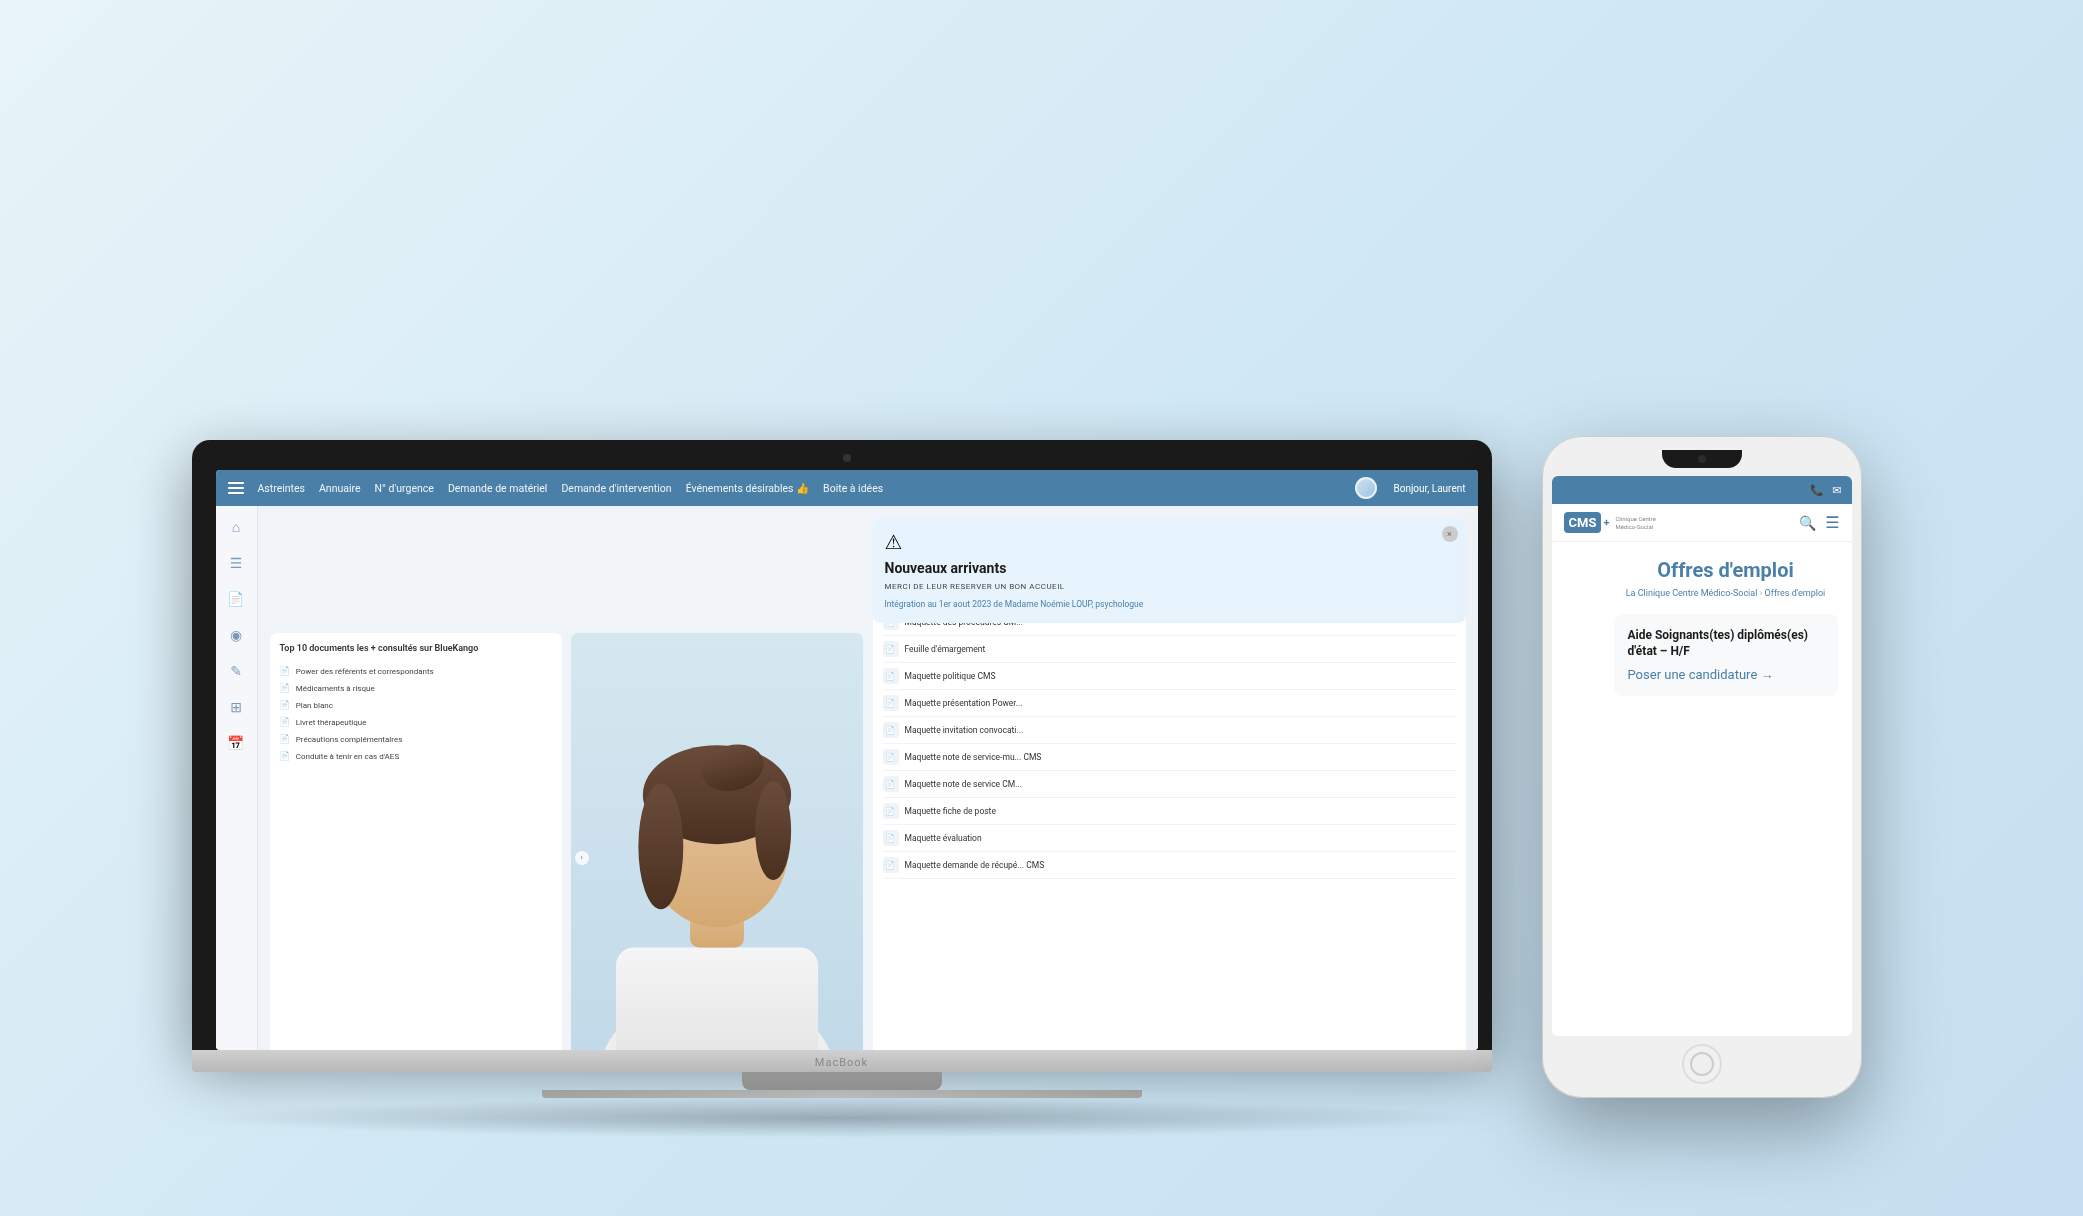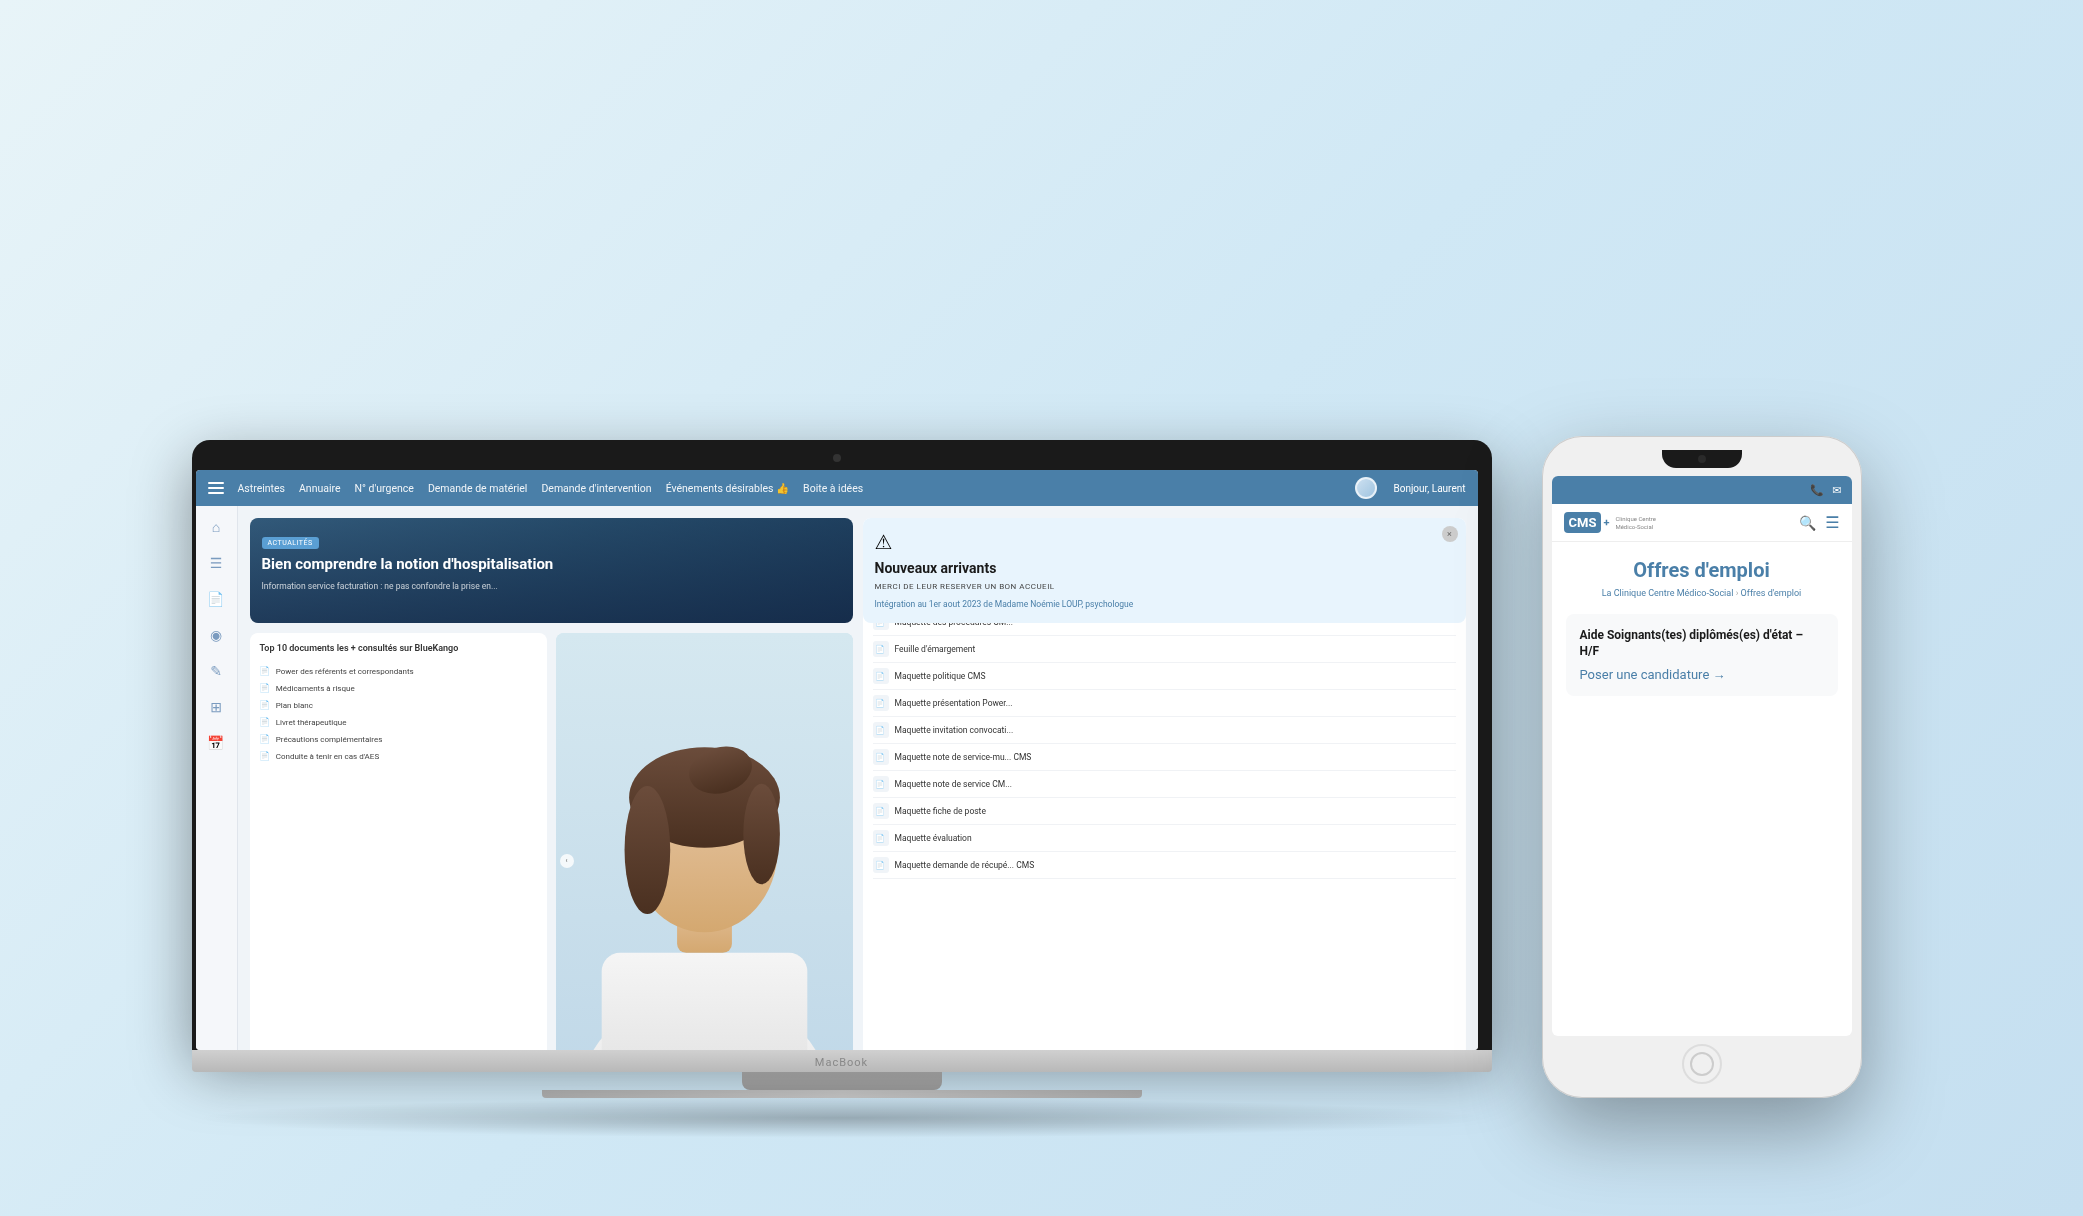--- a/index.html
+++ b/index.html
@@ -27,21 +27,21 @@
     .laptop {
       position: absolute;
       left: 50px;
       bottom: 60px;
       width: 1300px;
     }
 
     .laptop-screen-outer {
       background: #1a1a1a;
       border-radius: 18px 18px 0 0;
-      padding: 14px 14px 0 4px;
+      padding: 14px 14px 0 24px;
       box-shadow: 0 20px 60px rgba(0,0,0,0.4);
       position: relative;
     }
 
     .laptop-camera {
       width: 8px;
       height: 8px;
       background: #333;
       border-radius: 50%;
       margin: 0 auto 8px;
@@ -516,20 +516,21 @@
     }
 
     .phone-nav-icons .icon {
       color: #4a7fa8;
       font-size: 13px;
       cursor: pointer;
     }
 
     .phone-content {
       padding: 16px 14px;
+      margin-left: 48px;
     }
 
     .phone-section-title {
       font-size: 20px;
       font-weight: 700;
       color: #4a7fa8;
       text-align: center;
       margin-bottom: 6px;
     }
 
@@ -646,25 +647,20 @@
             <div class="sidebar-icon">☰</div>
             <div class="sidebar-icon">📄</div>
             <div class="sidebar-icon">◉</div>
             <div class="sidebar-icon">✎</div>
             <div class="sidebar-icon">⊞</div>
             <div class="sidebar-icon">📅</div>
           </div>
 
           <div class="app-content">
 
-            <div class="hero-card">
-              <span class="tag">ACTUALITÉS</span>
-              <h2>Bien comprendre la notion d'hospitalisation</h2>
-              <p>Information service facturation : ne pas confondre la prise en...</p>
-            </div>
 
             <div class="notice-card">
               <div class="close-btn">×</div>
               <span class="warning-icon">⚠</span>
               <h3>Nouveaux arrivants</h3>
               <div class="subtitle">MERCI DE LEUR RESERVER UN BON ACCUEIL</div>
               <p class="body-text">Intégration au 1er aout 2023 de Madame Noémie LOUP, psychologue</p>
             </div>
 
             <div class="documents-panel">

